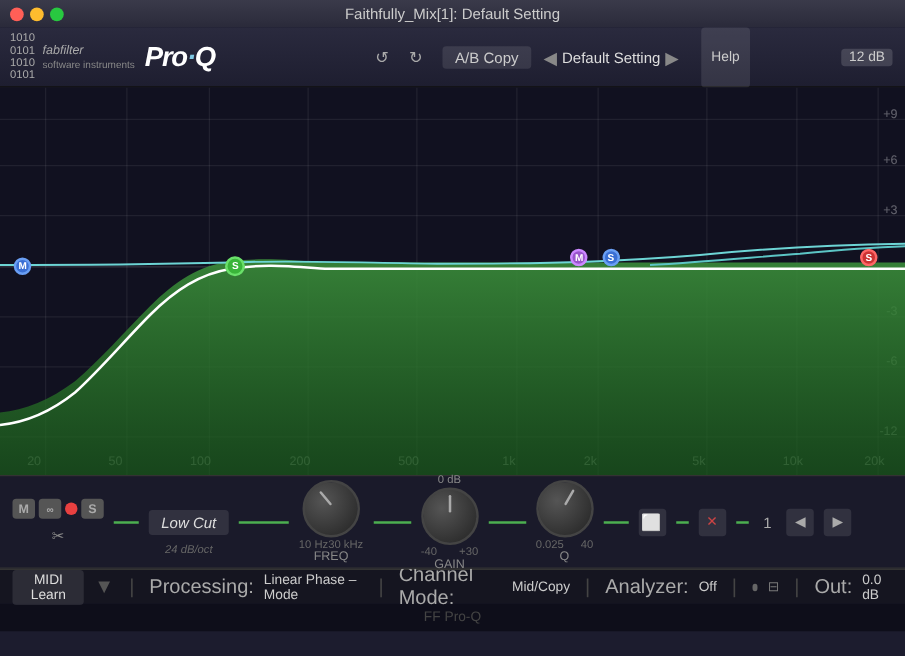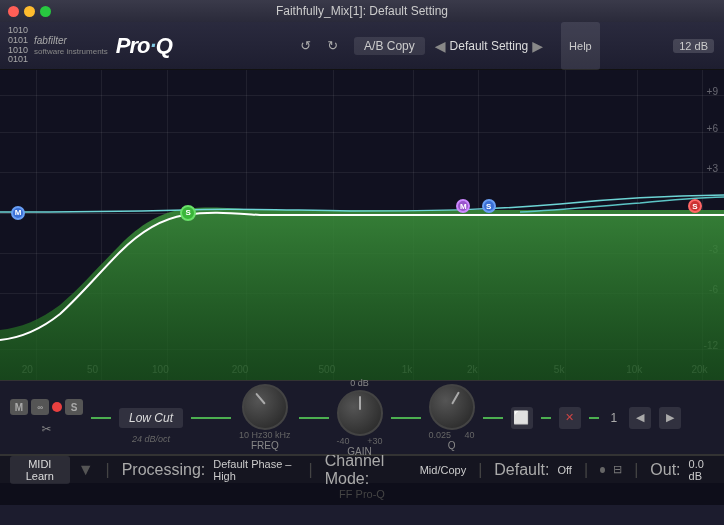--- a/index.html
+++ b/index.html
@@ -579,26 +579,26 @@
     <span class="band-number">1</span>
     <button class="small-icon-btn">◀</button>
     <button class="small-icon-btn">▶</button>
   </div>
 
   <div id="status-bar">
     <button style="background:rgba(255,255,255,0.1);border:none;border-radius:3px;color:#ddd;font-size:11px;padding:2px 8px;cursor:pointer;">MIDI Learn</button>
     <span style="color:#555;">▼</span>
     <span class="status-separator">|</span>
     <span class="status-label">Processing:</span>
-    <span class="status-value">Default Phase – High</span>
+    <span class="status-value">Linear Phase – Mode</span>
     <span class="status-separator">|</span>
     <span class="status-label">Channel Mode:</span>
     <span class="status-value">Mid/Copy</span>
     <span class="status-separator">|</span>
-    <span class="status-label">Default:</span>
+    <span class="status-label">Analyzer:</span>
     <span class="status-value">Off</span>
     <span class="status-separator">|</span>
     <div class="status-dot"></div>
     <span style="font-size:11px;color:#777;">⊟</span>
     <span class="status-separator">|</span>
     <span class="status-label">Out:</span>
     <span class="status-value">0.0 dB</span>
   </div>
 
   <div id="plugin-footer">

